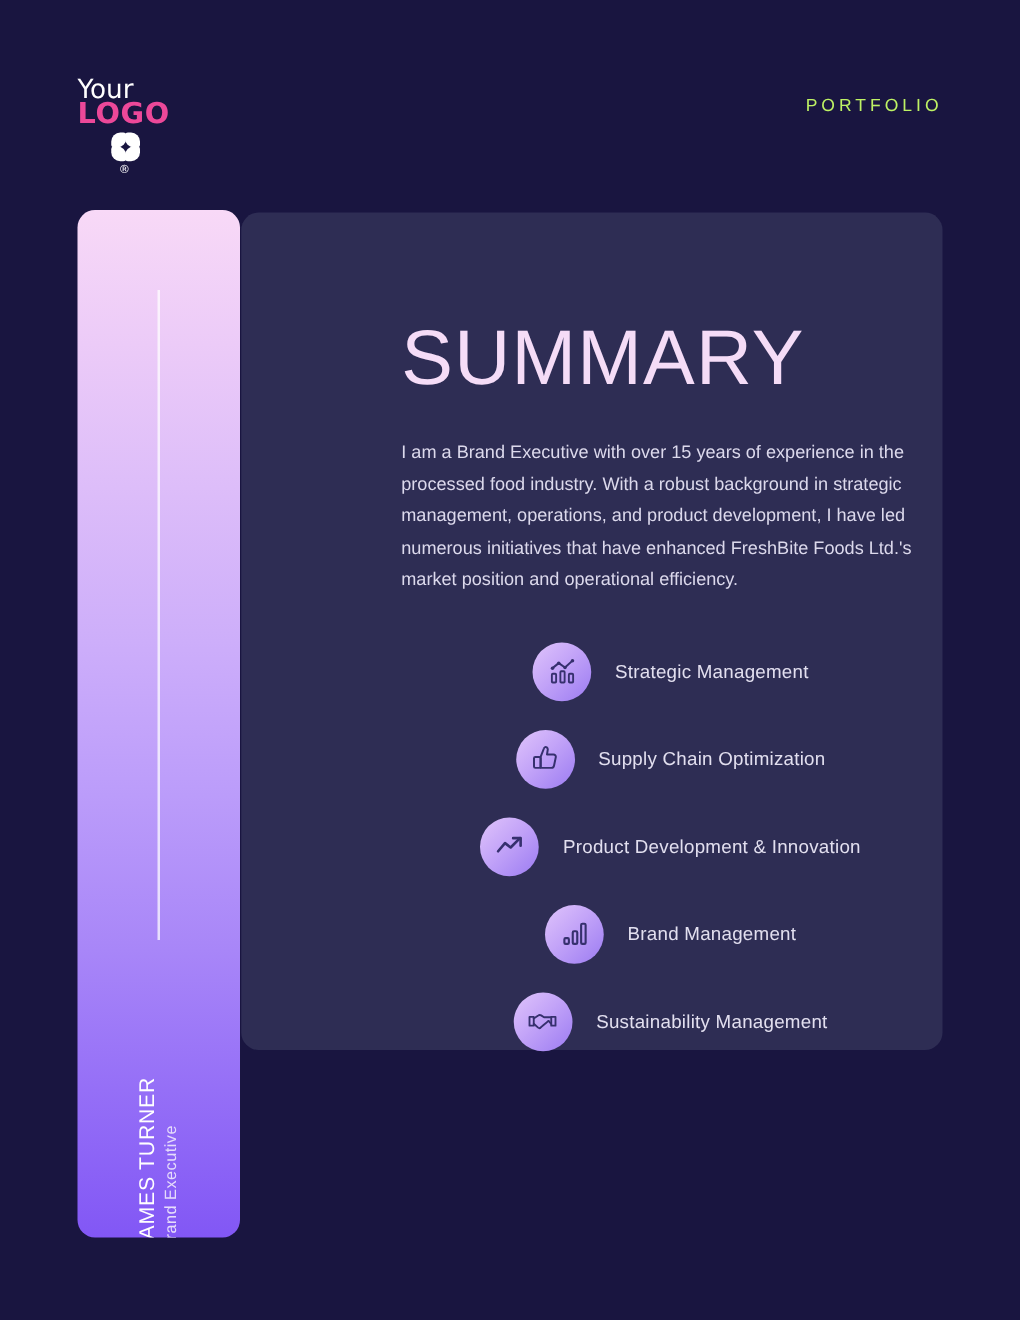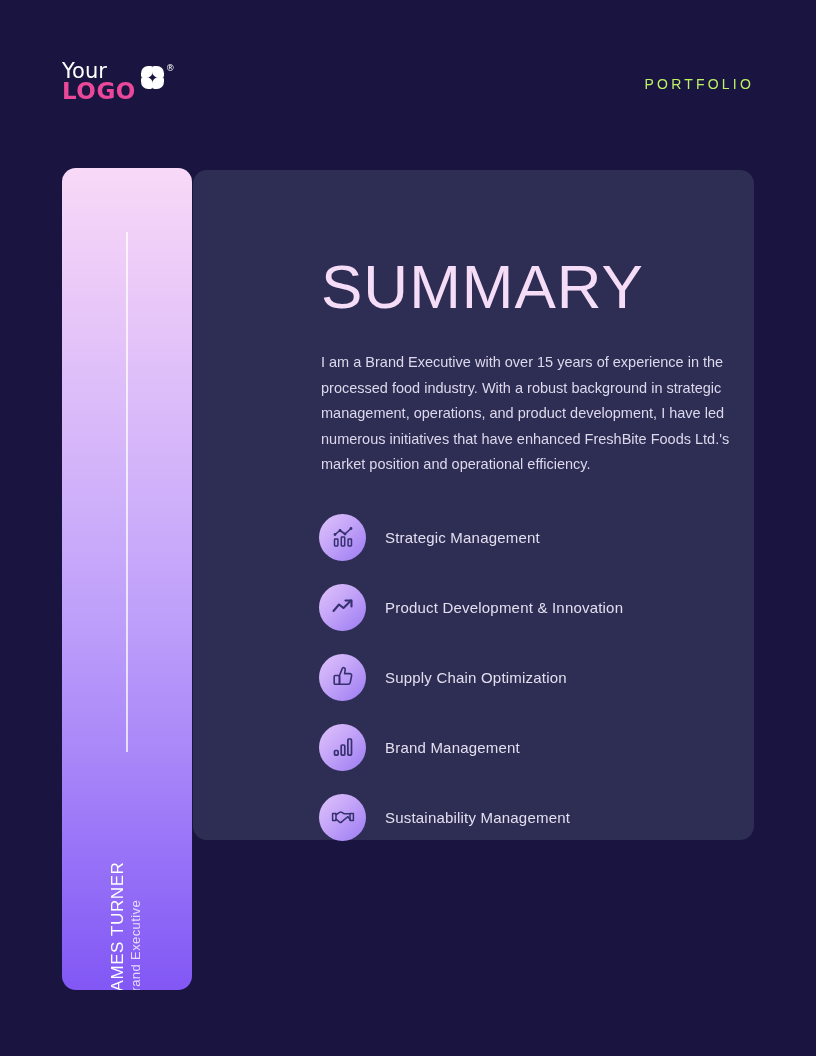--- a/index.html
+++ b/index.html
@@ -23,21 +23,22 @@
     left: 0;
     width: 816px;
     height: 140px;
   }
 
   .logo {
     position: absolute;
     left: 62px;
     top: 62px;
     display: flex;
-    align-items: flex-start;
+    align-items: center;
+    flex-direction: column;
   }
 
   .logo-text {
     display: flex;
     flex-direction: column;
     line-height: 0.92;
   }
 
   .logo-your {
     font-family: "DejaVu Sans", sans-serif;
@@ -209,20 +210,21 @@
     margin-left: 126px;
     display: flex;
     flex-direction: column;
     gap: 23px;
   }
 
   .spec-item {
     display: flex;
     align-items: center;
     gap: 19px;
+    justify-content: center;
   }
 
   .spec-icon {
     width: 47px;
     height: 47px;
     border-radius: 50%;
     background: linear-gradient(135deg, #e0c4fb 0%, #c3a4f8 45%, #9b7bf2 100%);
     display: flex;
     align-items: center;
     justify-content: center;
@@ -293,35 +295,35 @@
             <circle cx="15" cy="10" r="1.4" fill="#36306e"></circle>
             <circle cx="21" cy="4.5" r="1.4" fill="#36306e"></circle>
           </svg>
         </span>
         <span class="spec-label">Strategic Management</span>
       </div>
 
       <div class="spec-item">
         <span class="spec-icon">
           <svg width="26" height="26" viewBox="0 0 26 26" fill="none">
+            <path d="M9.5 11.5 L12.2 4.6 C12.5 3.7 13.6 3.4 14.4 3.9 C15 4.3 15.3 5 15.2 5.7 L14.6 9.6 L19.8 9.6 C21 9.6 21.9 10.7 21.6 11.9 L20.2 18.6 C20 19.6 19.1 20.3 18.1 20.3 L9.5 20.3 Z" stroke="#36306e" stroke-width="1.6" stroke-linejoin="round" fill="none"></path>
+            <rect x="4.2" y="11.5" width="5.3" height="8.8" rx="1.1" stroke="#36306e" stroke-width="1.6" fill="none"></rect>
+          </svg>
+        </span>
+        <span class="spec-label">Supply Chain Optimization</span>
+      </div>
+
+      <div class="spec-item">
+        <span class="spec-icon">
+          <svg width="26" height="26" viewBox="0 0 26 26" fill="none">
             <polyline points="3.5,17 9,10.5 13.5,14 21,6.5" stroke="#36306e" stroke-width="2.1" stroke-linecap="round" stroke-linejoin="round" fill="none"></polyline>
             <polyline points="15.5,6.5 21.5,6.5 21.5,12.5" stroke="#36306e" stroke-width="2.1" stroke-linecap="round" stroke-linejoin="round" fill="none"></polyline>
           </svg>
         </span>
         <span class="spec-label">Product Development &amp; Innovation</span>
-      </div>
-
-      <div class="spec-item">
-        <span class="spec-icon">
-          <svg width="26" height="26" viewBox="0 0 26 26" fill="none">
-            <path d="M9.5 11.5 L12.2 4.6 C12.5 3.7 13.6 3.4 14.4 3.9 C15 4.3 15.3 5 15.2 5.7 L14.6 9.6 L19.8 9.6 C21 9.6 21.9 10.7 21.6 11.9 L20.2 18.6 C20 19.6 19.1 20.3 18.1 20.3 L9.5 20.3 Z" stroke="#36306e" stroke-width="1.6" stroke-linejoin="round" fill="none"></path>
-            <rect x="4.2" y="11.5" width="5.3" height="8.8" rx="1.1" stroke="#36306e" stroke-width="1.6" fill="none"></rect>
-          </svg>
-        </span>
-        <span class="spec-label">Supply Chain Optimization</span>
       </div>
 
       <div class="spec-item">
         <span class="spec-icon">
           <svg width="26" height="26" viewBox="0 0 26 26" fill="none">
             <rect x="4.5" y="16.5" width="3.6" height="4.6" rx="1" stroke="#36306e" stroke-width="1.7" fill="none"></rect>
             <rect x="11.2" y="11" width="3.6" height="10.1" rx="1" stroke="#36306e" stroke-width="1.7" fill="none"></rect>
             <rect x="17.9" y="5" width="3.6" height="16.1" rx="1" stroke="#36306e" stroke-width="1.7" fill="none"></rect>
           </svg>
         </span>

